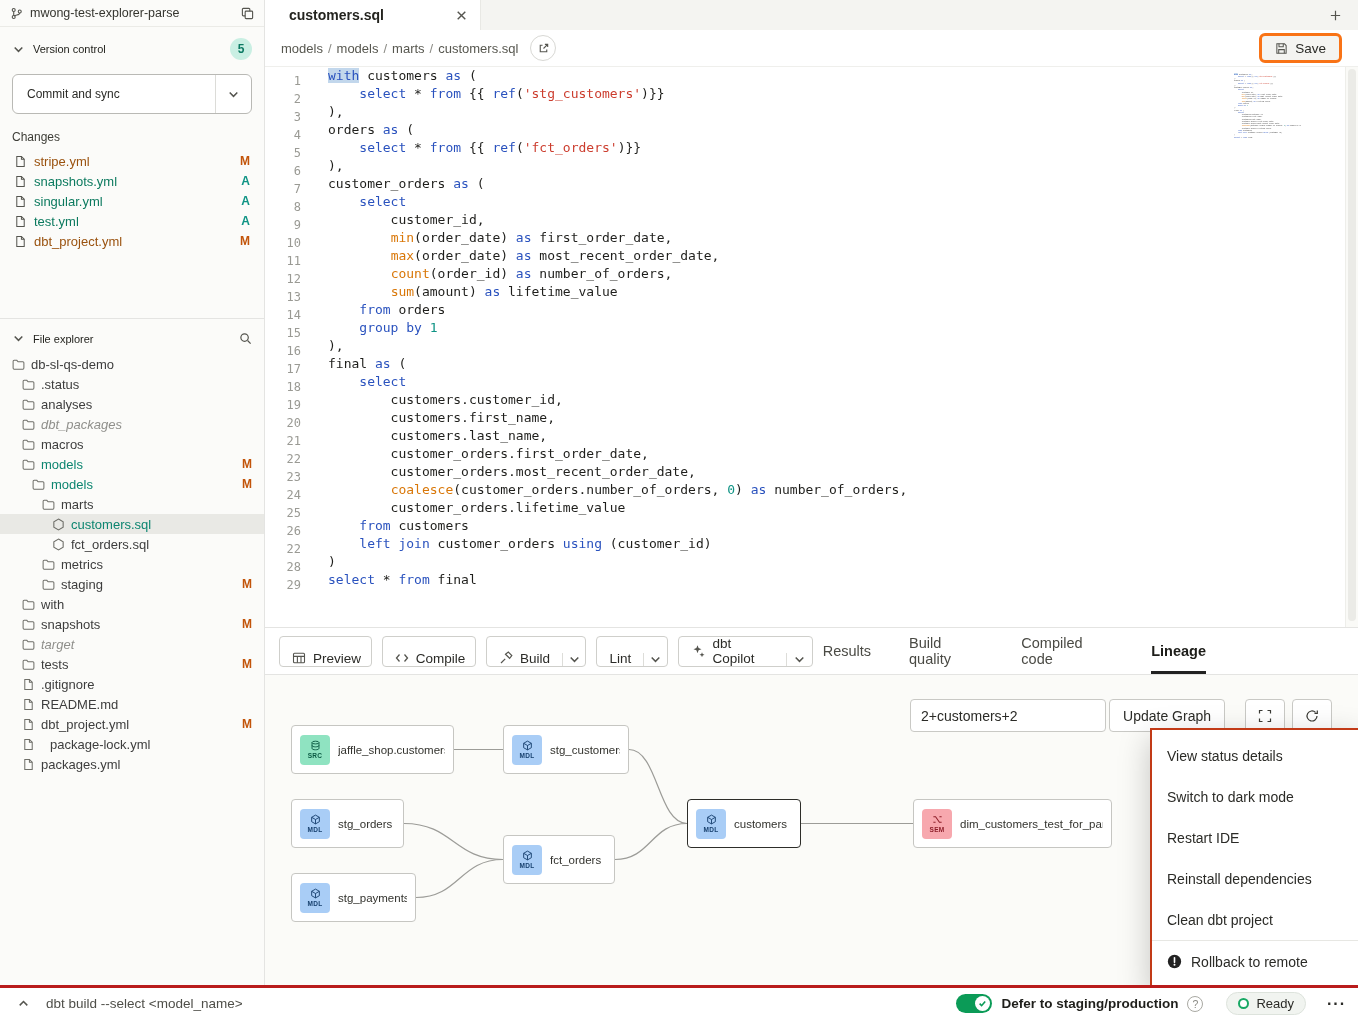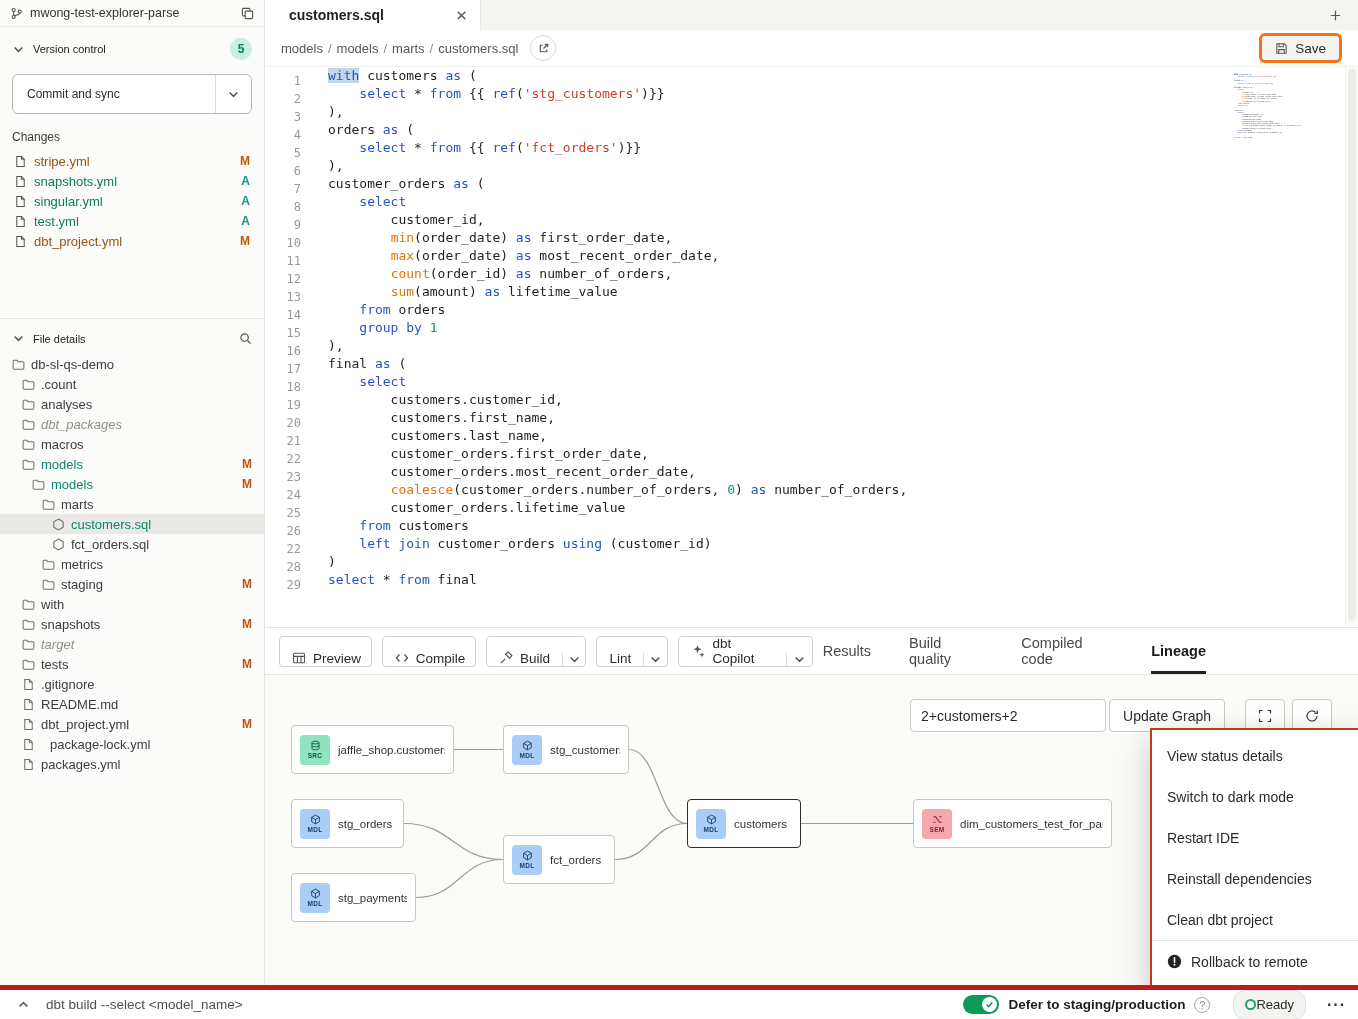--- a/index.html
+++ b/index.html
@@ -94,30 +94,30 @@
   .icon-btn svg{width:14px;height:14px}
   .ml20{margin-left:20px}.ml7{margin-left:7px}
 
   
   .menu{position:absolute;left:1150px;top:728px;width:211px;background:#fff;border:2px solid #c23a17;box-shadow:0 10px 30px rgba(0,0,0,.22);padding:5px 0;z-index:60}
   .menu-item{height:41px;display:flex;align-items:center;gap:9px;padding:0 15px;font-size:14px;color:#2b2b27;cursor:pointer}
   .menu-item svg{width:15px;height:15px}
   .menu-div{border-top:1px solid #e7e7e3}
 
   
-  .statusbar{position:absolute;left:0;right:0;bottom:0;height:34px;background:#fff;border-top:5px solid #b91c1c;display:flex;align-items:center;padding:0 12px;gap:12px;font-size:13.5px;z-index:70}
+  .statusbar{position:absolute;left:0;right:0;bottom:0;height:34px;background:#fff;border-top:3px solid #b91c1c;display:flex;align-items:center;padding:0 12px;gap:12px;font-size:13.5px;z-index:70}
   .sb-chevron{width:22px;display:flex;align-items:center;justify-content:center;color:#55554f;cursor:pointer}
   .cmd{color:#4f4f49}
   .right-cluster{margin-left:auto;display:flex;align-items:center;gap:9px}
   .toggle{width:36px;height:19px;border-radius:10px;background:#0b9b57;position:relative;cursor:pointer}
   .knob{position:absolute;right:2px;top:2px;width:15px;height:15px;border-radius:50%;background:#fff;display:flex;align-items:center;justify-content:center;color:#0b9b57}
   .knob svg{width:9px;height:9px}
   .defer-label{font-weight:600;color:#1f1f1b}
   .help{width:16px;height:16px;border-radius:50%;border:1px solid #a9a9a3;color:#8a8a84;font-size:10.5px;display:flex;align-items:center;justify-content:center;cursor:pointer}
-  .ready{display:flex;align-items:center;gap:0;height:30px;padding:8px 11px;margin-left:14px;border-radius:12px;background:#f1f4f0;border:1px solid #dde3dc;font-size:13px;color:#2b2b27}
+  .ready{display:flex;align-items:center;gap:7px;height:23px;padding:8px 11px;margin-left:14px;border-radius:12px;background:#f1f4f0;border:1px solid #dde3dc;font-size:13px;color:#2b2b27}
   .ready .dot{width:11px;height:11px;border-radius:50%;border:2px solid #17a864;background:#fff}
   .dots{margin-left:12px;font-size:16px;font-weight:700;letter-spacing:1px;color:#2b2b27;cursor:pointer}
 </style>
 </head>
 <body>
 
 <div class="sidebar">
   <div class="sb-top">
     <span class="sicon">
         <svg viewBox="0 0 14 14" fill="none" stroke="currentColor" stroke-width="1.2">
@@ -210,21 +210,21 @@
         </div>
       </div>
   </div>
 
   <div class="fe-head">
     <span class="sicon">
         <svg viewBox="0 0 12 12" fill="none" stroke="currentColor" stroke-width="1.4">
           <path d="M2.5 4.2L6 7.7l3.5-3.5"></path>
         </svg>
       </span>
-    <span class="sec-title">File details</span>
+    <span class="sec-title">File explorer</span>
     <span class="sicon push">
         <svg viewBox="0 0 14 14" fill="none" stroke="currentColor" stroke-width="1.3">
           <circle cx="6" cy="6" r="4"></circle>
           <path d="M9.2 9.2l3.3 3.3"></path>
         </svg>
       </span>
   </div>
   <div class="tree" id="tree">
       <div class="tree-row" style="padding-left: 12px;">
         <span class="sicon">
@@ -233,21 +233,21 @@
           </svg>
         </span>
         <span class="tname">db-sl-qs-demo</span>
       </div>
       <div class="tree-row" style="padding-left: 22px;">
         <span class="sicon">
           <svg viewBox="0 0 14 12" fill="none" stroke="currentColor" stroke-width="1.1">
             <path d="M1.2 2.6c0-.6.5-1.1 1.1-1.1h2.9l1.3 1.6h5.2c.6 0 1.1.5 1.1 1.1v5.7c0 .6-.5 1.1-1.1 1.1H2.3c-.6 0-1.1-.5-1.1-1.1z"></path>
           </svg>
         </span>
-        <span class="tname">.count</span>
+        <span class="tname">.status</span>
       </div>
       <div class="tree-row" style="padding-left: 22px;">
         <span class="sicon">
           <svg viewBox="0 0 14 12" fill="none" stroke="currentColor" stroke-width="1.1">
             <path d="M1.2 2.6c0-.6.5-1.1 1.1-1.1h2.9l1.3 1.6h5.2c.6 0 1.1.5 1.1 1.1v5.7c0 .6-.5 1.1-1.1 1.1H2.3c-.6 0-1.1-.5-1.1-1.1z"></path>
           </svg>
         </span>
         <span class="tname">analyses</span>
       </div>
       <div class="tree-row" style="padding-left: 22px;">

